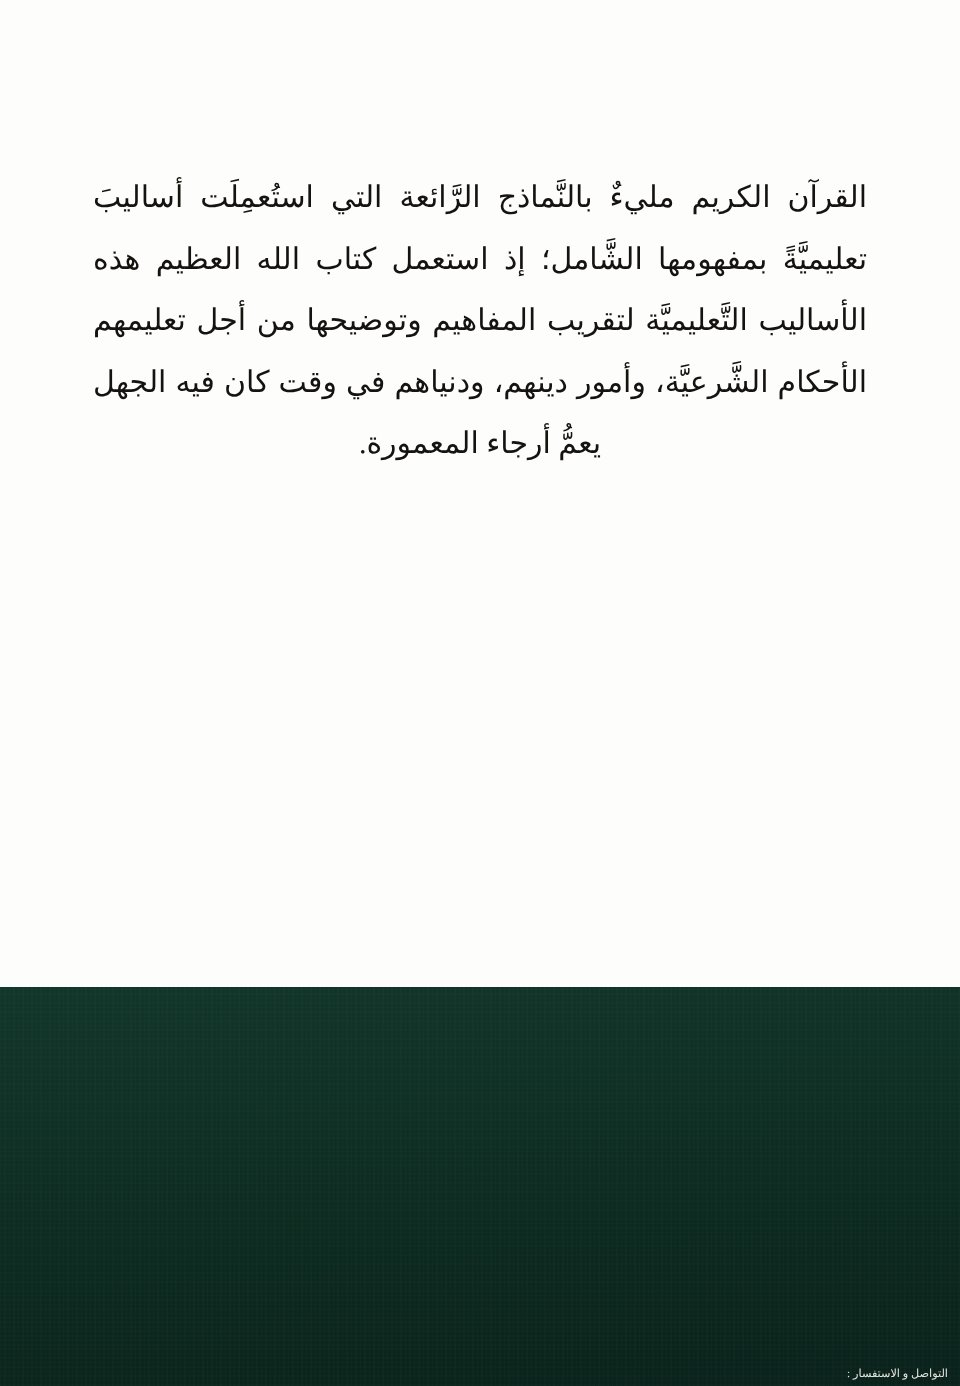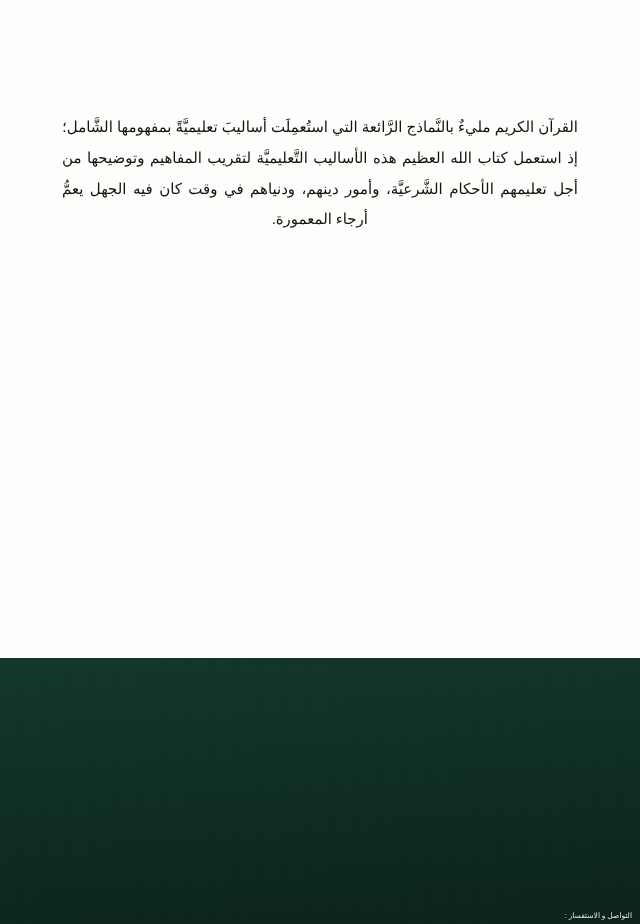--- a/index.html
+++ b/index.html
@@ -23,21 +23,21 @@
   }
   .blurb {
     position: absolute;
     top: 112px;
     left: 62px;
     width: 516px;
     direction: rtl;
     text-align: justify;
     text-align-last: center;
     font-family: "Liberation Serif", serif;
-    font-size: 15px;
+    font-size: 20px;
     line-height: 2.05;
     color: #15130f;
     letter-spacing: 0.1px;
   }
   .blurb p {
     margin: 0;
   }
 
   
   .green-band {

